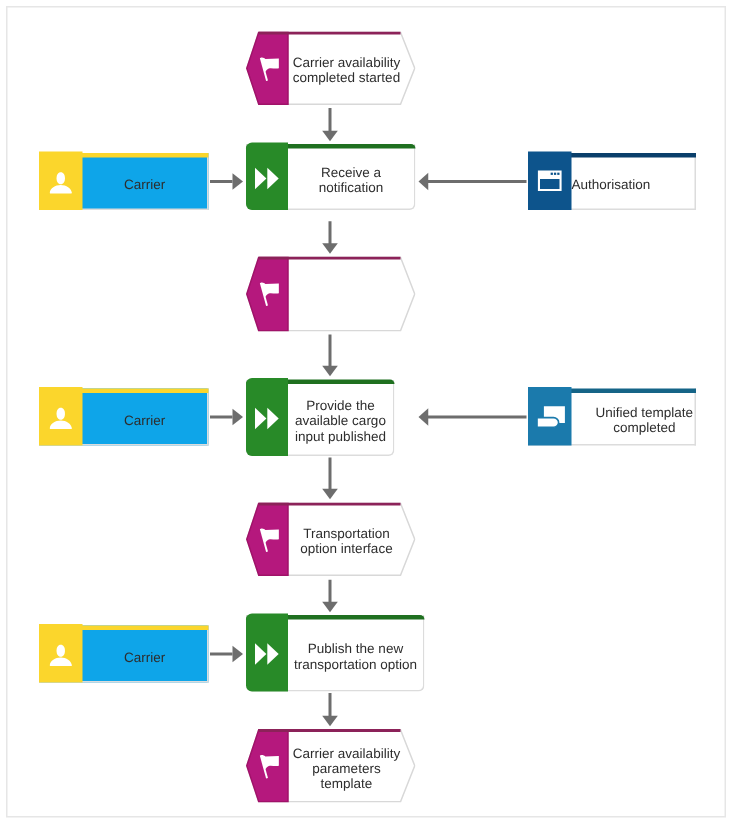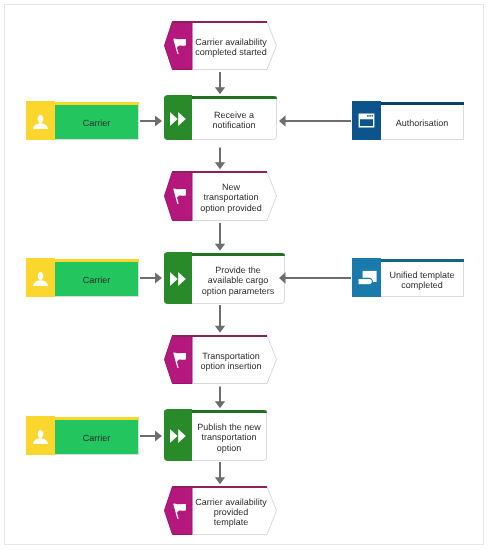--- a/index.html
+++ b/index.html
@@ -18,21 +18,21 @@
   .ev-body{fill:#ffffff;stroke:#d8d8d8;stroke-width:1;}
   .ev-head{fill:#b5187d;stroke:#a01269;stroke-width:1;}
   .ev-top{stroke:#8c2259;stroke-width:2;fill:none;}
   .evicon{position:absolute;left:9px;top:50%;transform:translateY(-46%);
           width:14px;height:17px;}
   .evicon svg path{fill:#ffffff;}
   .evlabel{position:absolute;left:30px;right:9px;top:50%;transform:translateY(-44%);
            text-align:center;color:#2d2d2d;font-size:9px;line-height:10.3px;}
 
   
-  .role{display:flex;background:#22c55e;border:1px solid #dcdcdc;border-top:0;}
+  .role{display:flex;background:#0ea5e9;border:1px solid #dcdcdc;border-top:0;}
   .role:after{content:"";position:absolute;left:-1px;right:-1px;top:0;height:2.6px;
               background:#fbd62c;}
   .role-head{width:29px;flex:0 0 29px;background:#fbd62c;position:relative;z-index:2;
              display:flex;align-items:center;justify-content:center;margin:-1px 0 -1px -1px;}
   .role-head svg path{fill:#ffffff;}
   .role-body{flex:1;display:flex;align-items:center;justify-content:center;padding-top:5px;}
   .role-text{color:#2d2d2d;font-size:9px;line-height:10.3px;text-align:center;}
 
   
   .task{display:flex;background:#ffffff;border:1px solid #dcdcdc;border-top:0;
@@ -48,21 +48,21 @@
 
   
   .system{display:flex;background:#ffffff;border:1px solid #dcdcdc;border-top:0;}
   .system:after{content:"";position:absolute;left:-1px;right:-1px;top:0;height:2.6px;
                 background:var(--sysb);}
   .sys-head{width:29px;flex:0 0 29px;background:var(--sysc);position:relative;z-index:2;
             display:flex;align-items:center;justify-content:center;margin:-1px 0 -1px -1px;}
   .sys-head svg path{fill:#ffffff;}
   .sys-head svg rect{fill:var(--sysc);}
   .tpl-tag{stroke:var(--sysc);stroke-width:1.1;}
-  .sys-body{flex:1;display:flex;align-items:center;justify-content:center;padding-top:5px;}
+  .sys-body{flex:1;display:flex;align-items:center;padding-top:5px;}
   .sys-text{color:#2d2d2d;font-size:9px;line-height:10.3px;text-align:center;}
 
   
   #connectors{position:absolute;left:0;top:0;pointer-events:none;}
   .conn path{stroke:#6d6d6d;stroke-width:2;fill:none;}
   .conn path.head{fill:#6d6d6d;stroke:none;}
 </style>
 </head>
 <body>
 
@@ -139,60 +139,55 @@
       <path class="ev-body" d="M8.5,0.5 L103,0.5 L112.5,25 L103,49.5 L8.5,49.5 L0.5,25 Z"></path>
       <path class="ev-head" d="M8.5,0.5 L28,0.5 L28,49.5 L8.5,49.5 L0.5,25 Z"></path>
       <path class="ev-top" d="M8.5,1 L103,1"></path>
     </svg>
     <span class="evicon">
       <svg width="14" height="17" viewBox="0 0 14 17">
         <path class="flag-pole" d="M0.2,0.55 L1.45,0.2 L5.65,15.55 L4.4,15.9 Z"></path>
         <path class="flag-banner" d="M1.0,0.3 C2.2,0.0 3.0,0.6 3.9,1.1 L12.9,0.9 L12.9,7.4 C10.3,7.9 8.4,7.0 6.8,7.3 C5.5,7.55 4.3,8.8 3.35,10.3 Z"></path>
       </svg>
     </span>
-    <div class="evlabel">
-      <span>New</span><br>
-      <span>transportation</span><br>
-      <span>option provided</span>
-    </div>
   </div>
 
   <div class="node role" style="left:26px;top:259px;width:113px;height:38px;">
     <div class="role-head">
       <span>
         <svg width="15" height="17" viewBox="0 -2.6 15 17">
           <path d="M7.5,0.3 C9.25,0.3 10.3,2.0 10.3,4.3 C10.3,6.6 9.25,8.3 7.5,8.3 C5.75,8.3 4.7,6.6 4.7,4.3 C4.7,2.0 5.75,0.3 7.5,0.3 Z"></path>
           <path d="M7.5,8.7 C11.3,8.7 14.4,11.0 14.85,13.6 C15.0,14.45 14.6,14.95 13.85,14.95 L1.15,14.95 C0.4,14.95 0.0,14.45 0.15,13.6 C0.6,11.0 3.7,8.7 7.5,8.7 Z"></path>
         </svg>
       </span>
     </div>
     <div class="role-body">
       <span class="role-text">Carrier</span>
     </div>
   </div>
 
-  <div class="node task" style="left:164px;top:253px;width:121px;height:51px;">
+  <div class="node task" style="left:164px;top:253px;width:99px;height:51px;">
     <div class="task-head">
       <span>
         <svg width="18" height="18" viewBox="0 0 18 18">
           <path d="M1.0,1.9 L8.6,9.0 L1.0,16.1 Z"></path>
           <path d="M9.2,1.9 L16.8,9.0 L9.2,16.1 Z"></path>
         </svg>
       </span>
     </div>
     <div class="task-body">
       <div class="task-text">
         <span>Provide the</span><br>
         <span>available cargo</span><br>
-        <span>option parameters</span>
+        <span>input published</span>
       </div>
     </div>
   </div>
 
-  <div class="node system" style="left:352px;top:259px;width:112px;height:38px;--sysc:#1b7aac;--sysb:#156487;">
+  <div class="node system" style="left:352px;top:259px;width:112px;height:38px;gap:16px;--sysc:#1b7aac;--sysb:#156487;">
     <div class="sys-head">
       <span>
         <svg width="20" height="17" viewBox="-1 -0.6 20 17">
           <path class="tpl-sq" d="M4.6,1.3 L18.6,1.3 L18.6,12.4 L4.6,12.4 Z"></path>
           <path class="tpl-tag" d="M0.0,8.8 L11.0,8.8 C12.9,8.8 14.4,10.35 14.4,12.0 C14.4,13.65 12.9,15.2 11.0,15.2 L0.0,15.2 Z"></path>
         </svg>
       </span>
     </div>
     <div class="sys-body">
       <div class="sys-text">
@@ -209,39 +204,39 @@
       <path class="ev-top" d="M8.5,1 L103,1"></path>
     </svg>
     <span class="evicon">
       <svg width="14" height="17" viewBox="0 0 14 17">
         <path class="flag-pole" d="M0.2,0.55 L1.45,0.2 L5.65,15.55 L4.4,15.9 Z"></path>
         <path class="flag-banner" d="M1.0,0.3 C2.2,0.0 3.0,0.6 3.9,1.1 L12.9,0.9 L12.9,7.4 C10.3,7.9 8.4,7.0 6.8,7.3 C5.5,7.55 4.3,8.8 3.35,10.3 Z"></path>
       </svg>
     </span>
     <div class="evlabel">
       <span>Transportation</span><br>
-      <span>option insertion</span>
+      <span>option interface</span>
     </div>
   </div>
 
   <div class="node role" style="left:26px;top:417px;width:113px;height:38px;">
     <div class="role-head">
       <span>
         <svg width="15" height="17" viewBox="0 -2.6 15 17">
           <path d="M7.5,0.3 C9.25,0.3 10.3,2.0 10.3,4.3 C10.3,6.6 9.25,8.3 7.5,8.3 C5.75,8.3 4.7,6.6 4.7,4.3 C4.7,2.0 5.75,0.3 7.5,0.3 Z"></path>
           <path d="M7.5,8.7 C11.3,8.7 14.4,11.0 14.85,13.6 C15.0,14.45 14.6,14.95 13.85,14.95 L1.15,14.95 C0.4,14.95 0.0,14.45 0.15,13.6 C0.6,11.0 3.7,8.7 7.5,8.7 Z"></path>
         </svg>
       </span>
     </div>
     <div class="role-body">
       <span class="role-text">Carrier</span>
     </div>
   </div>
 
-  <div class="node task" style="left:164px;top:410px;width:103px;height:51px;">
+  <div class="node task" style="left:164px;top:410px;width:119px;height:51px;">
     <div class="task-head">
       <span>
         <svg width="18" height="18" viewBox="0 0 18 18">
           <path d="M1.0,1.9 L8.6,9.0 L1.0,16.1 Z"></path>
           <path d="M9.2,1.9 L16.8,9.0 L9.2,16.1 Z"></path>
         </svg>
       </span>
     </div>
     <div class="task-body">
       <div class="task-text">
@@ -258,21 +253,21 @@
       <path class="ev-top" d="M8.5,1 L103,1"></path>
     </svg>
     <span class="evicon">
       <svg width="14" height="17" viewBox="0 0 14 17">
         <path class="flag-pole" d="M0.2,0.55 L1.45,0.2 L5.65,15.55 L4.4,15.9 Z"></path>
         <path class="flag-banner" d="M1.0,0.3 C2.2,0.0 3.0,0.6 3.9,1.1 L12.9,0.9 L12.9,7.4 C10.3,7.9 8.4,7.0 6.8,7.3 C5.5,7.55 4.3,8.8 3.35,10.3 Z"></path>
       </svg>
     </span>
     <div class="evlabel">
       <span>Carrier availability</span><br>
-      <span>provided</span><br>
+      <span>parameters</span><br>
       <span>template</span>
     </div>
   </div>
 
   <svg id="connectors" width="488" height="550" viewBox="0 0 488 550">
     <g class="conn">
       <path d="M220,72 L220,88"></path>
       <path d="M220,94.2 l-5.2,-7.0 l10.4,0 Z" class="head"></path>
 
       <path d="M140,121 L155,121"></path>

